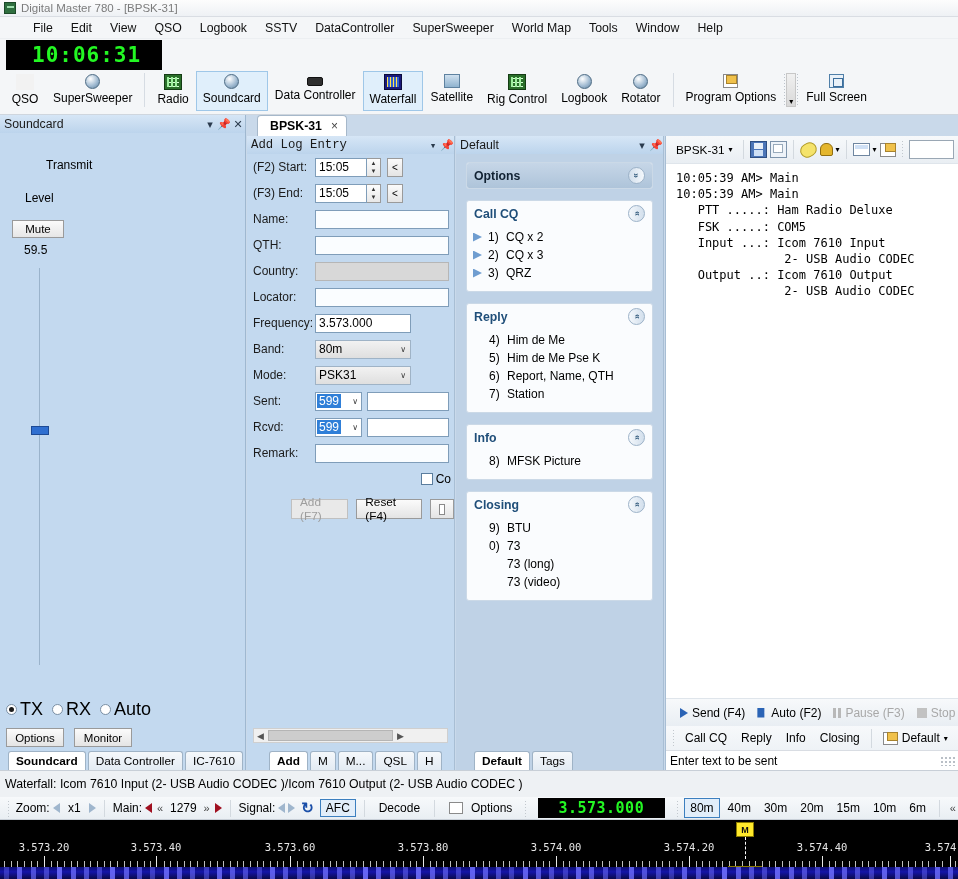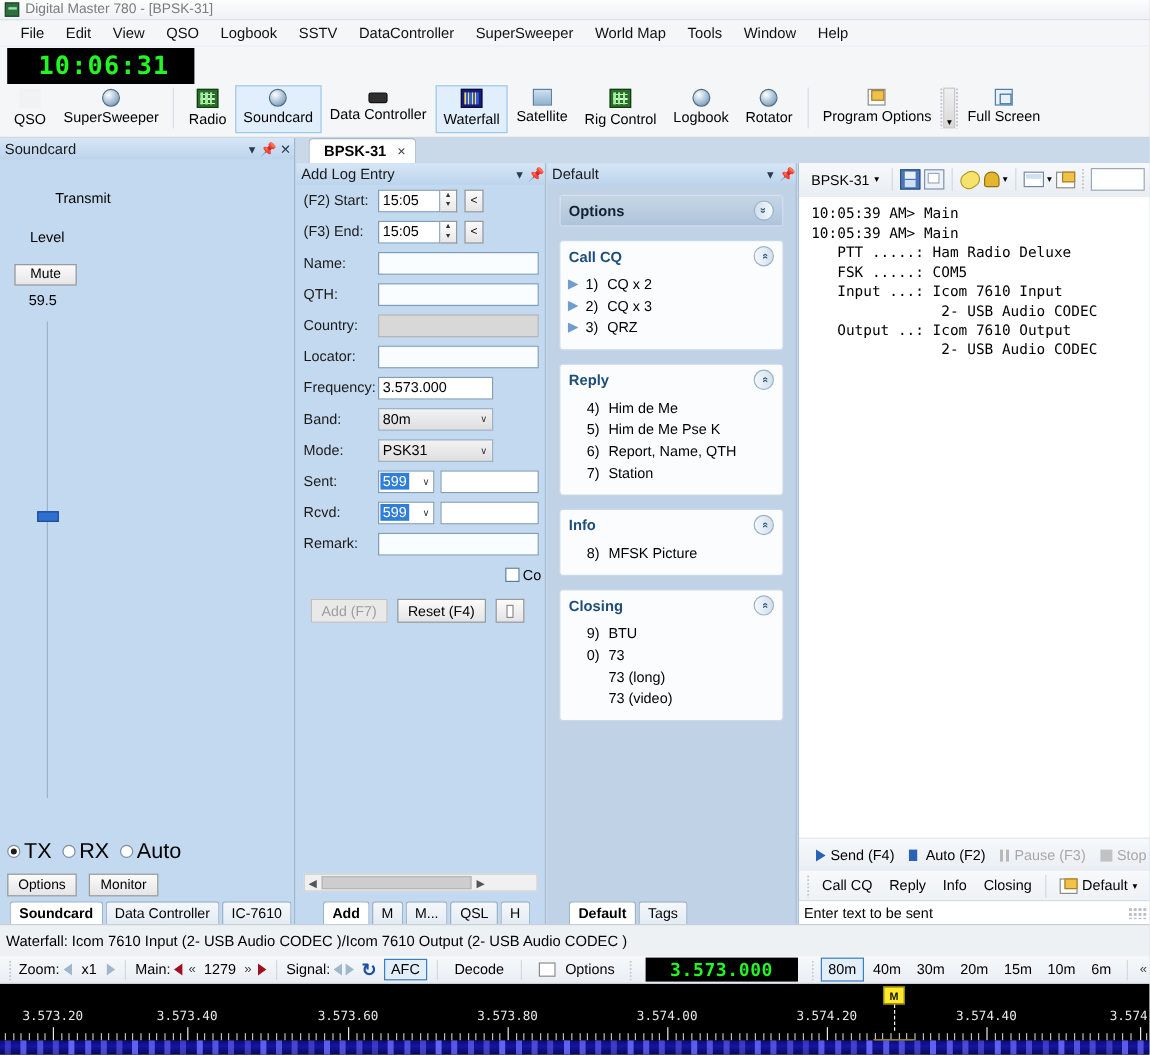--- a/index.html
+++ b/index.html
@@ -29,21 +29,21 @@
   #titlebar .tb-icon:after{
     content:""; position:absolute; left:2px; top:3px; width:7px;height:2px;background:#9fdfae;
   }
   #titlebar .tb-text { color:#7c7c7c; font-size:11.5px; white-space:nowrap; }
 
   
   #menubar {
     height: 22px;
     background: #f4f6f8;
     display: flex; align-items: center;
-    padding-left: 8px;
+    padding-left: 24px;
     border-bottom: 1px solid #eceff2;
   }
   #menubar .mi {
     padding: 2px 9px;
     font-size: 12.3px;
     color: #111;
     cursor: default;
     white-space: nowrap;
   }
 
@@ -163,21 +163,21 @@
     padding: 0 8px 0 12px; font-weight:bold; font-size:12.3px; cursor:default;
   }
   #doc-tab .x{ font-weight:normal; font-size:12px; color:#444; cursor:pointer;}
   #doc-inner{ position:absolute; left:0; top:21px; right:0; bottom:0; background:#c9d9ea; }
 
   
   #logpane{
     position:absolute; left:0; top:0; width:208px; bottom:0;
     background:#c3d9ef; border-right:1px solid #a8bed4;
   }
-  #log-head{background:linear-gradient(#d6e6f6,#bcd4ec);}
+  #log-head{background:linear-gradient(#d6e6f6,#bcd4ec);font-family:Liberation Mono, monospace;}
   #log-body{ position:absolute; left:0; top:18px; right:0; bottom:47px; overflow:hidden;}
   .frow{ display:flex; align-items:center; height:26px; padding-left:6px; }
   .flabel{ width:62px; font-size:12px; color:#1b1b1b; flex:none;}
   .finput{
      height:19px; background:#fff; border:1px solid #7f9db9; font-size:12px;
      padding: 0 3px; display:flex; align-items:center; font-family:"Liberation Sans",sans-serif;
   }
   .finput.call{ background:#fdf6d6; width:92px;}
   .finput.wide{ width:134px; background:#fafdff;}
   .finput.ro{ background:#d8d8d8; border:1px solid #b6b6b6; width:134px;}
@@ -196,21 +196,21 @@
      display:flex;align-items:center; }
   .sel-combo .selval{ background:#2f7fd8;color:#fff;font-size:12px;padding:0 2px;margin-left:1px;}
   .sel-combo .car{ margin-left:auto;font-size:8px;color:#3a3a3a;padding-right:3px;}
   .dd{
      width:96px;height:19px;background:linear-gradient(#f2f2f2,#dfdfdf);border:1px solid #9fb3c6;
      display:flex;align-items:center;padding-left:3px;font-size:12px;}
   .dd .car{margin-left:auto;font-size:8px;padding-right:4px;color:#3a3a3a;}
   .smallbox{ width:82px;height:19px;background:#fff;border:1px solid #7f9db9;margin-left:5px;}
   #confirm-row{ display:flex; align-items:center; justify-content:flex-end; padding-right:3px; margin-top:6px;}
   .chk{ width:12px;height:12px;background:#fff;border:1px solid #5a7d9e; margin-right:3px;}
-  #log-buttons{ display:flex; align-items:center; gap:8px; padding-left:12px; margin-top:13px;}
+  #log-buttons{ display:flex; align-items:center; gap:8px; padding-left:12px; margin-top:13px;margin-left:32px;}
   .lbtn{height:20px;padding:0 8px;background:linear-gradient(#fbfbfb,#e4e4e4);border:1px solid #9a9a9a;
         font-size:11.8px;display:flex;align-items:center;cursor:default;}
   .lbtn.dis{color:#9d9d9d;background:#e9e9e9;border-color:#c0c0c0;}
   .lbtn.ico{width:24px;justify-content:center;}
   #log-scroll{ position:absolute; left:6px; right:6px; bottom:27px; height:15px;
      background:#f0f0f0; border:1px solid #cfcfcf; display:flex;align-items:center;}
   #log-scroll .arw{width:13px;text-align:center;font-size:9px;color:#555;cursor:pointer;}
   #log-scroll .thumb{height:11px;flex:1;max-width:125px;background:#cdcdcd;border:1px solid #b5b5b5;margin:0 1px;}
   #log-tabs{ position:absolute; left:0; bottom:0; height:24px; width:100%;
      display:flex; align-items:flex-end; padding-left:22px; gap:2px; }

